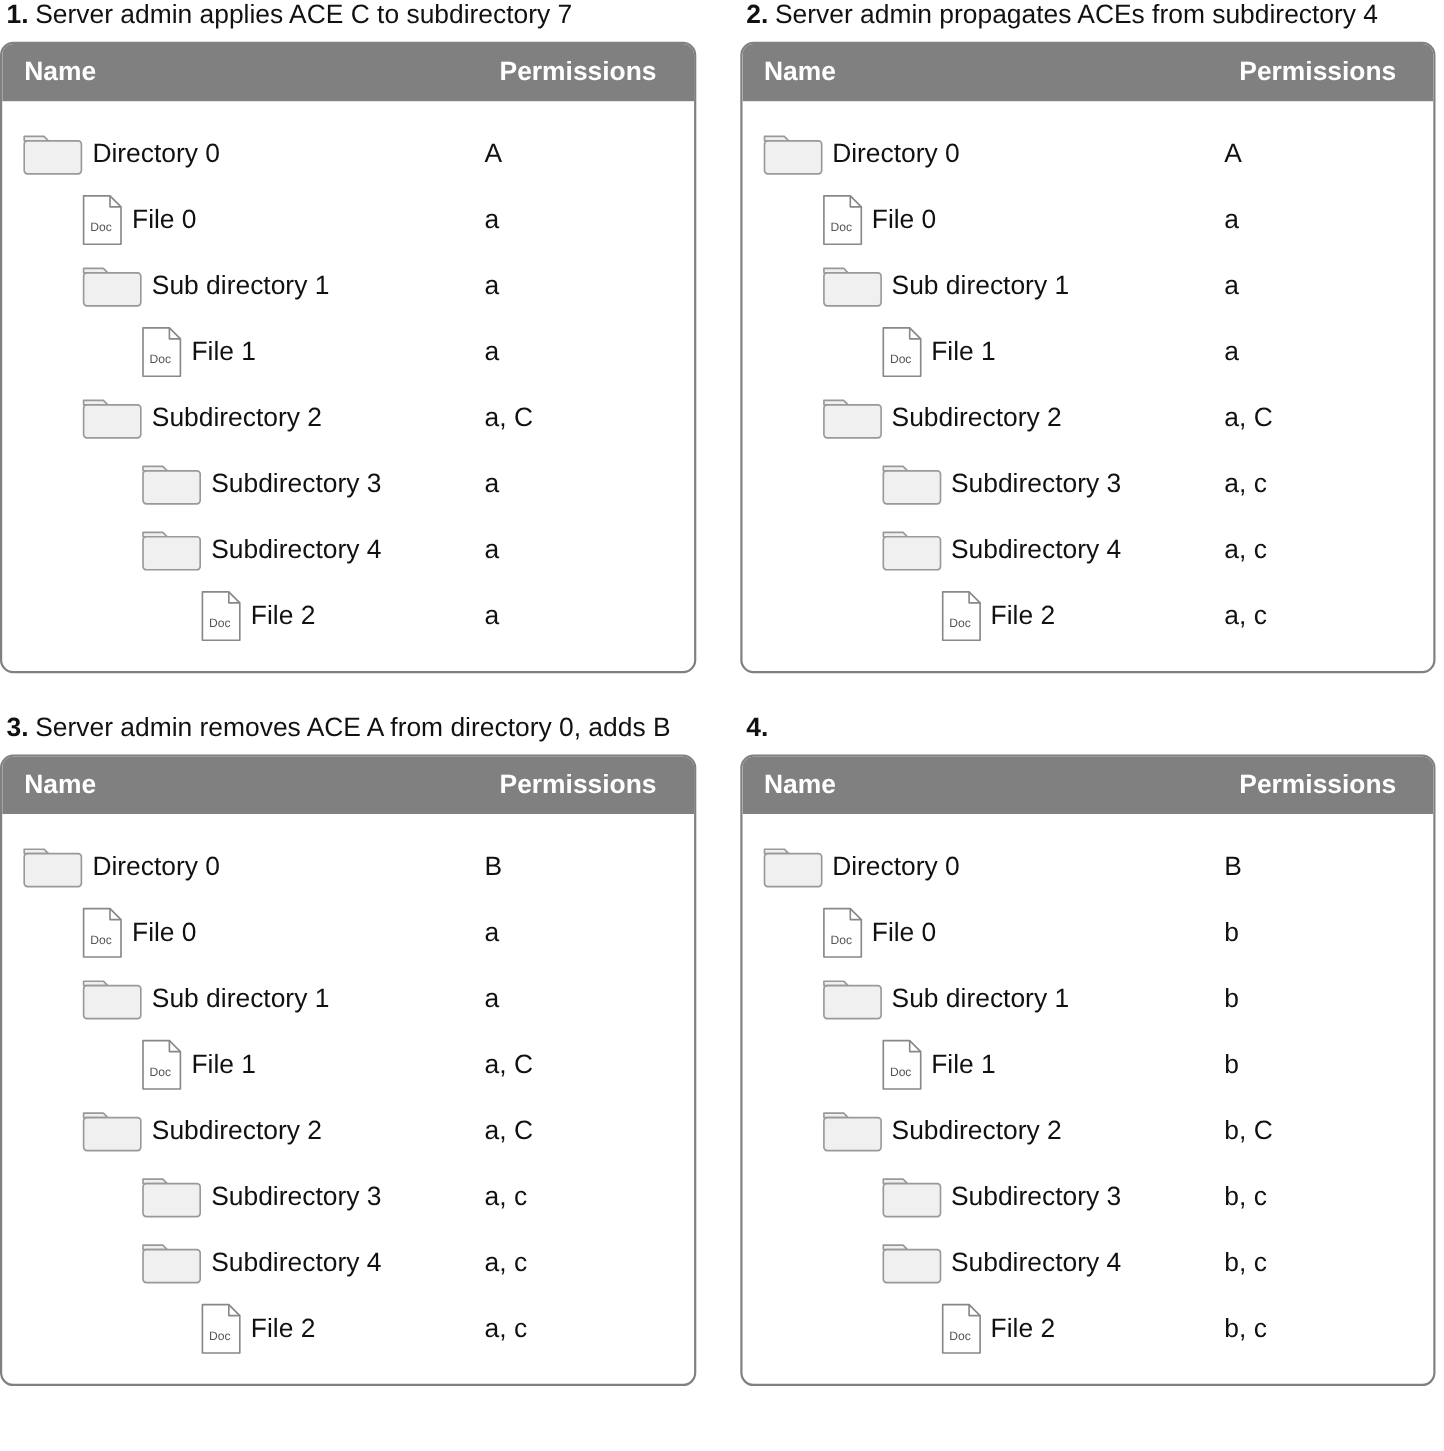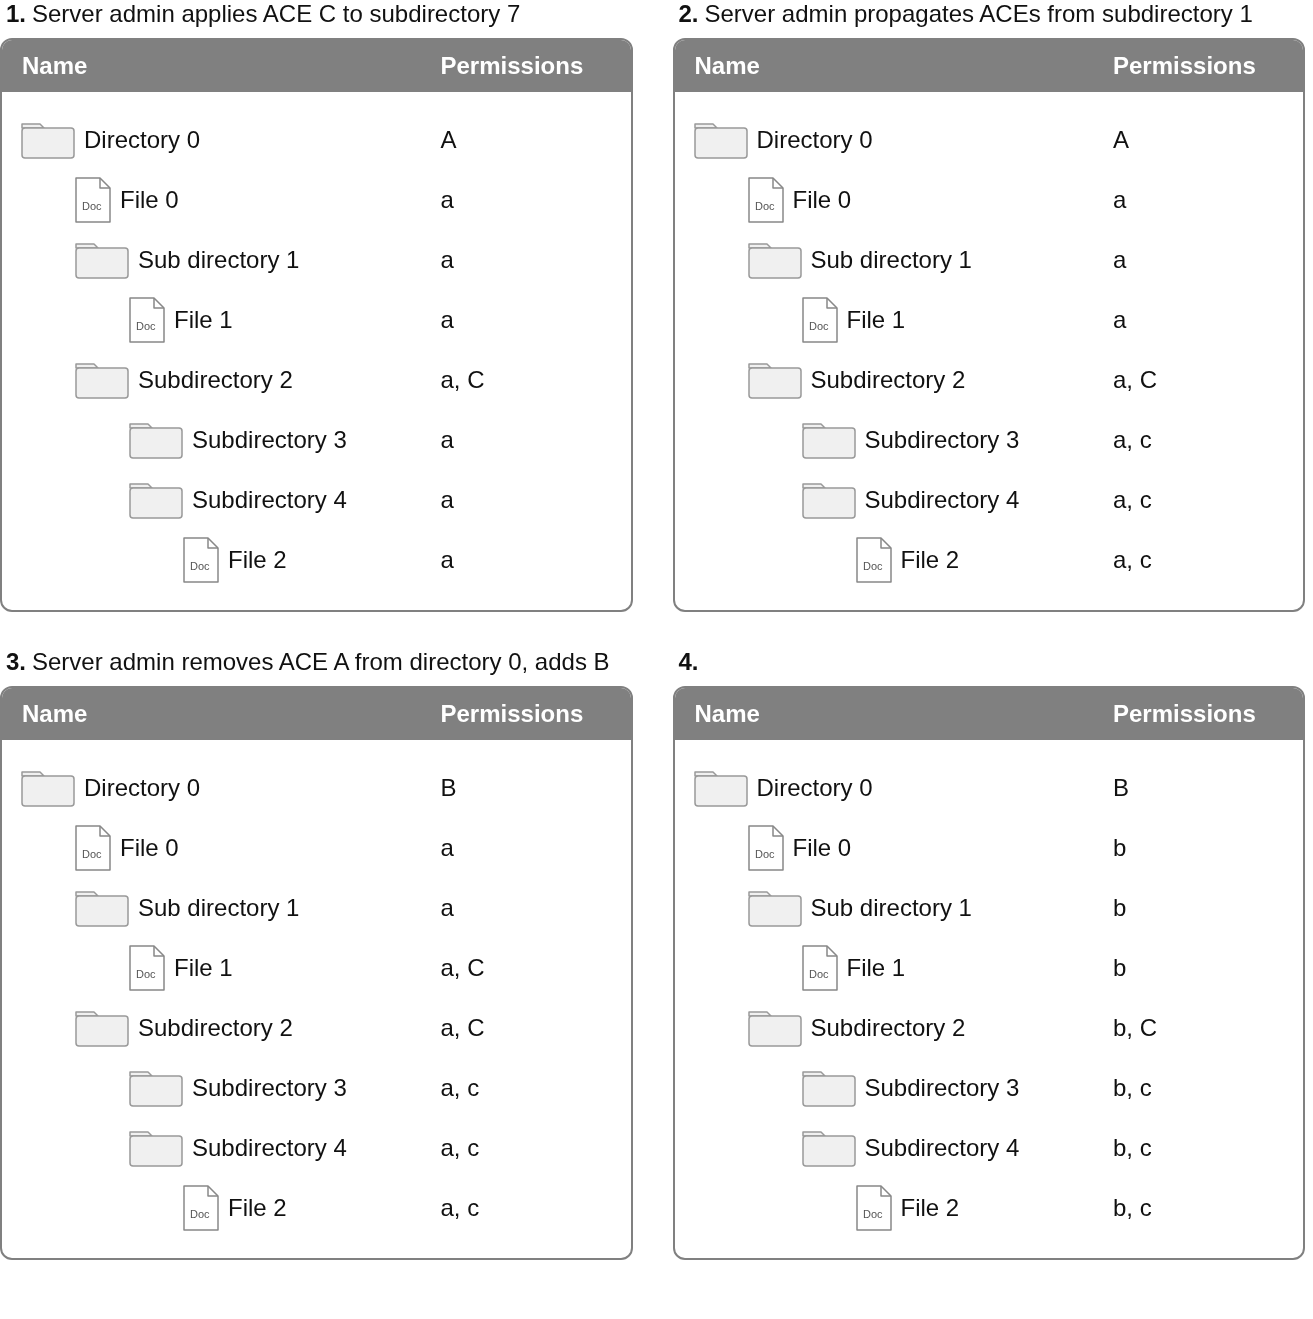--- a/index.html
+++ b/index.html
@@ -54,21 +54,21 @@
     align-items: center;
     padding: 12px 20px;
     font-size: 24px;
     font-weight: 700;
   }
   .panel-header .col-name {
     flex: 1;
   }
   .panel-header .col-perm {
     width: 170px;
-    text-align: left;
+    text-align: center;
   }
   .tree {
     padding: 18px 20px 20px 18px;
   }
   .row {
     display: flex;
     align-items: center;
     height: 60px;
   }
   .label-cell {
@@ -226,21 +226,21 @@
                 <span class="item-label">File 2</span>
               </div>
               <div class="perm-cell">a</div>
             </div>
           </div>
         </div>
       </div>
       <div class="step">
         <div class="caption">
           <span class="num">2.</span>
-          <span>Server admin propagates ACEs from subdirectory 1</span>
+          <span>Server admin propagates ACEs from subdirectory 4</span>
         </div>
         <div class="panel">
           <div class="panel-header">
             <div class="col-name">Name</div>
             <div class="col-perm">Permissions</div>
           </div>
           <div class="tree">
             <div class="row indent-0">
               <div class="label-cell">
                 <span class="icon folder-icon">

